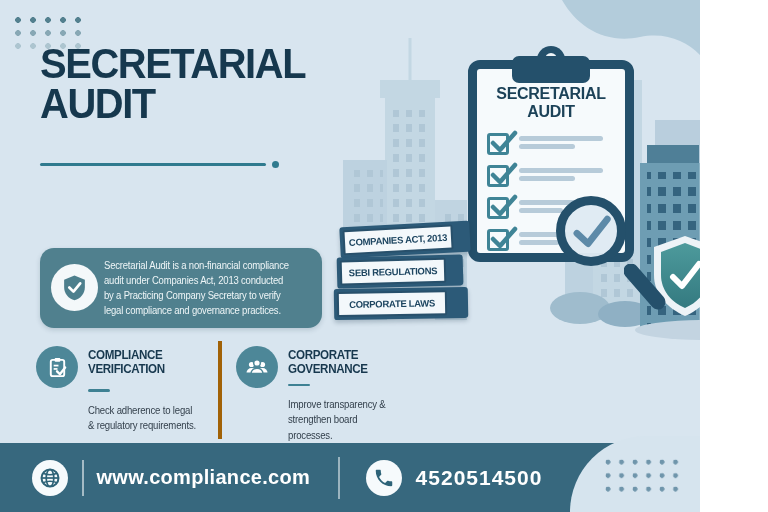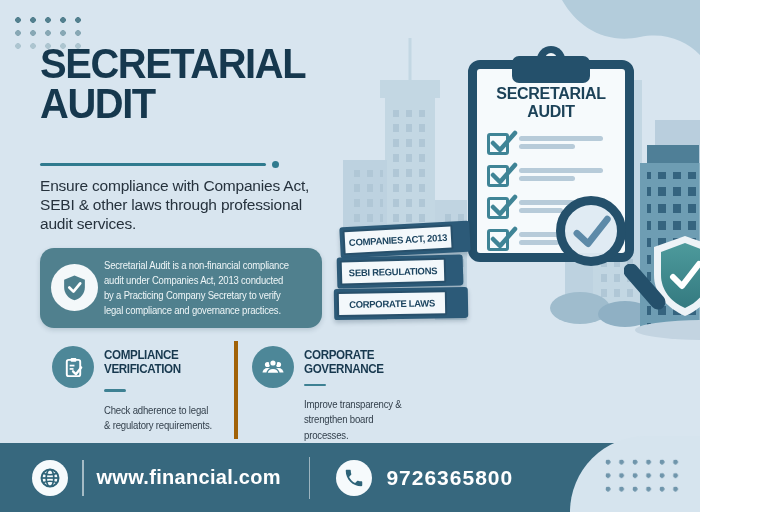--- a/index.html
+++ b/index.html
@@ -73,21 +73,21 @@
   .magnifier { position:absolute; left:556px; top:196px; width:70px; height:70px;
     border:9px solid #24506b; border-radius:50%; background:rgba(223,234,243,.97); z-index:5;
     display:flex; align-items:center; justify-content:center; }
   .mag-handle { position:absolute; left:624px; top:264px; z-index:5; }
 
   .shield-badge { position:absolute; left:648px; top:234px; z-index:4; }
   .plant { position:absolute; left:700px; top:230px; z-index:4; }
 
   
   .features { position:absolute; left:0; top:341px; width:768px; height:98px; display:flex;
-    padding-left:52px; z-index:6; }
+    padding-left:36px; z-index:6; }
   .feature { width:182px; display:grid; grid-template-columns:52px 1fr; padding-top:5px; }
   .feature + .feature { border-left:4px solid #a16207; padding-left:14px; width:183px; }
   .f-icon { width:42px; height:42px; border-radius:50%; background:#4d8798; grid-row:1; grid-column:1;
     display:flex; align-items:center; justify-content:center; }
   .f-title { grid-row:1; grid-column:2; font-size:12.5px; font-weight:bold; color:#17384e;
     line-height:1.15; letter-spacing:-0.4px; white-space:pre-line; transform:scaleX(.93);
     transform-origin:left top; padding-top:2px; }
   .f-rule { grid-row:1; grid-column:2; align-self:end; width:22px; height:2.5px; background:#3e8193;
     border-radius:2px; margin-bottom:2px; }
   .f-desc { grid-row:2; grid-column:2; margin-top:9px; font-size:10.2px; color:#323f4b;
@@ -163,23 +163,20 @@
   <div class="dots-tl">
     <div class="row"></div>
       <div class="row"></div>
       <div class="row"></div>
   </div>
 
   <h1 class="hero hero-title">SECRETARIAL
 AUDIT</h1>
   <div class="hero-rule"></div>
   <div class="hero-rule-dot"></div>
-  <p class="hero-sub">Ensure compliance with Companies Act,
-SEBI &amp; other laws through professional
-audit services.</p>
 
   <div class="infobox">
     <div class="ib-circle">
       <svg width="27" height="28" viewBox="0 0 26 27">
         <path d="M13 1.5 L23 5.5 V12.5 C23 19 18.7 23.7 13 25.4 C7.3 23.7 3 19 3 12.5 V5.5 Z" fill="#4d7f8d"></path>
         <polyline points="8,13 12,17 18.5,9" fill="none" stroke="#fff" stroke-width="2.6" stroke-linecap="round" stroke-linejoin="round"></polyline>
       </svg>
     </div>
     <p class="ib-text">Secretarial Audit is a non-financial compliance
 audit under Companies Act, 2013 conducted
@@ -322,27 +319,27 @@
   <div class="footer">
     <span class="f-circle">
       <svg width="24" height="24" viewBox="0 0 24 24">
         <circle cx="12" cy="12" r="8.5" fill="none" stroke="#2e6378" stroke-width="2"></circle>
         <ellipse cx="12" cy="12" rx="3.8" ry="8.5" fill="none" stroke="#2e6378" stroke-width="1.7"></ellipse>
         <line x1="3.5" y1="12" x2="20.5" y2="12" stroke="#2e6378" stroke-width="1.7"></line>
         <path d="M5 7.3 Q12 10.2 19 7.3 M5 16.7 Q12 13.8 19 16.7" fill="none" stroke="#2e6378" stroke-width="1.5"></path>
       </svg>
     </span>
     <span class="f-sep-thin"></span>
-    <span class="f-site">www.financial.com</span>
+    <span class="f-site">www.compliance.com</span>
     <span class="f-sep-big"></span>
     <span class="f-circle">
       <svg width="22" height="22" viewBox="0 0 24 24">
         <path d="M6.62 10.79c1.44 2.83 3.76 5.14 6.59 6.59l2.2-2.2c.27-.27.67-.36 1.02-.24 1.12.37 2.33.57 3.57.57.55 0 1 .45 1 1V20c0 .55-.45 1-1 1-9.39 0-17-7.61-17-17 0-.55.45-1 1-1h3.5c.55 0 1 .45 1 1 0 1.25.2 2.45.57 3.57.11.35.03.74-.25 1.02l-2.2 2.2z" fill="#2e6378"></path>
       </svg>
     </span>
-    <span class="f-phone-num">9726365800</span>
+    <span class="f-phone-num">4520514500</span>
   </div>
 
   <div class="corner">
     <div class="dots"></div>
   </div>
 
 </div>
 
 </body></html>

